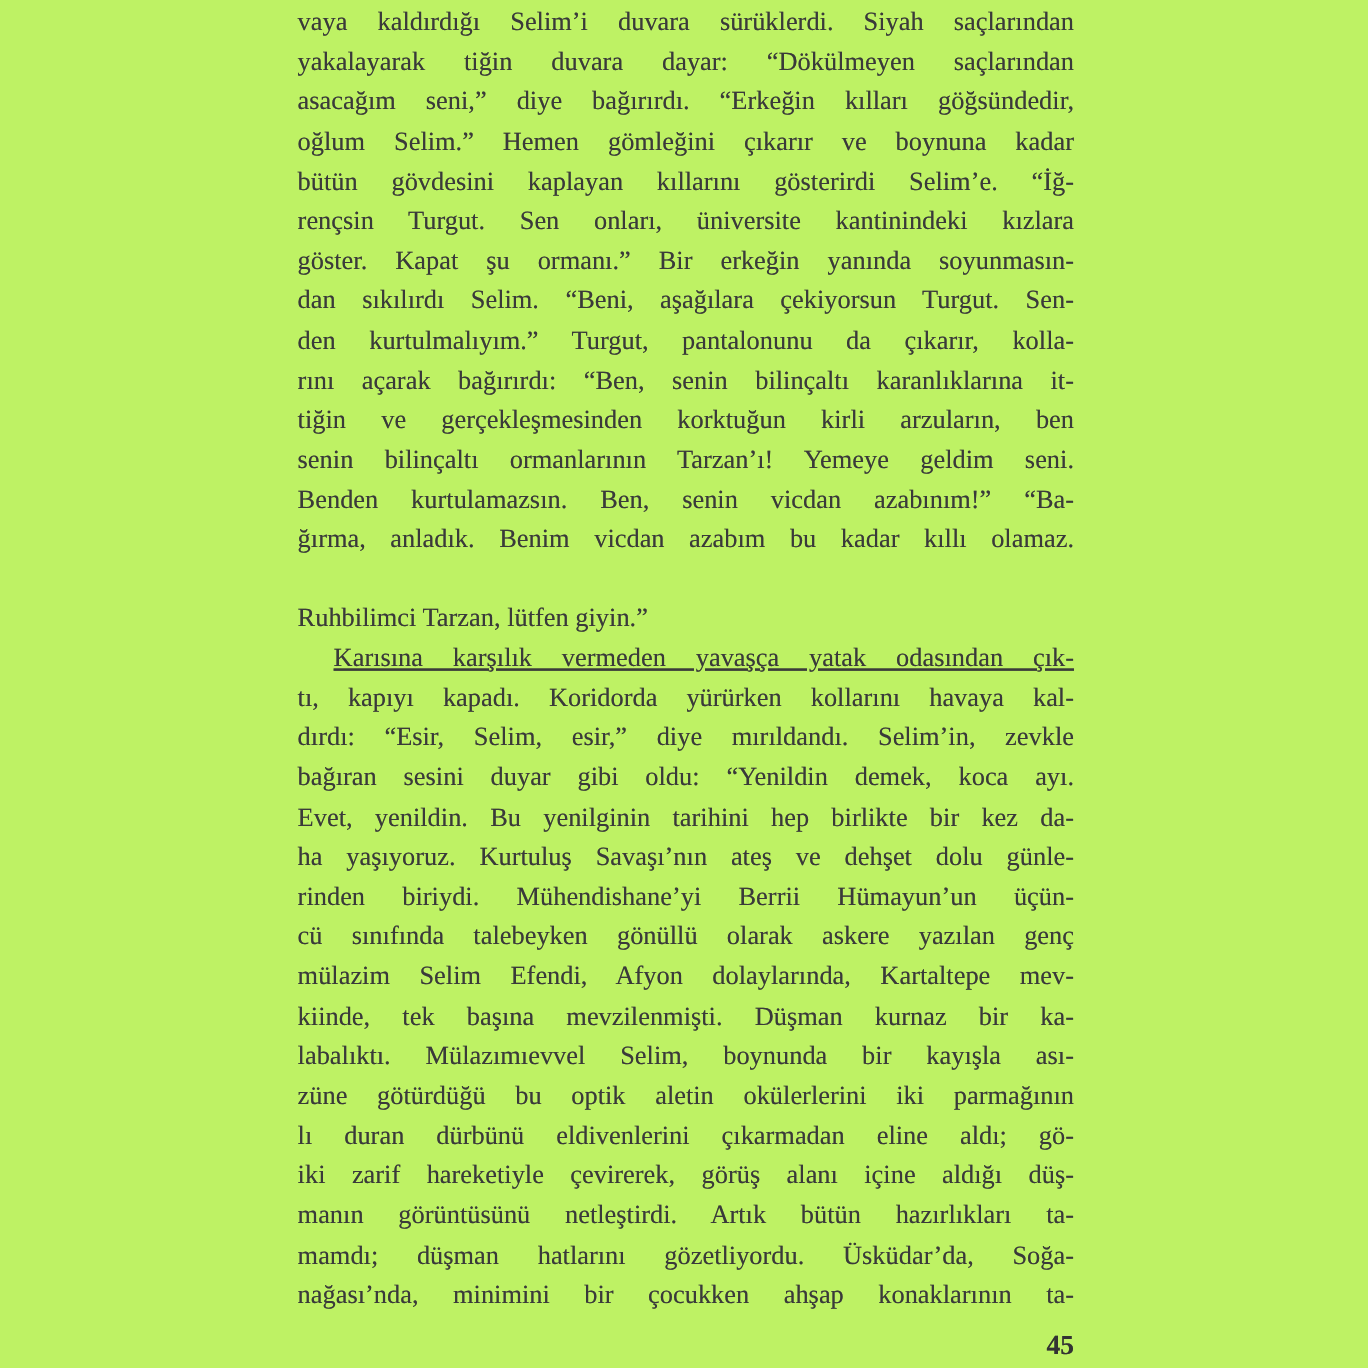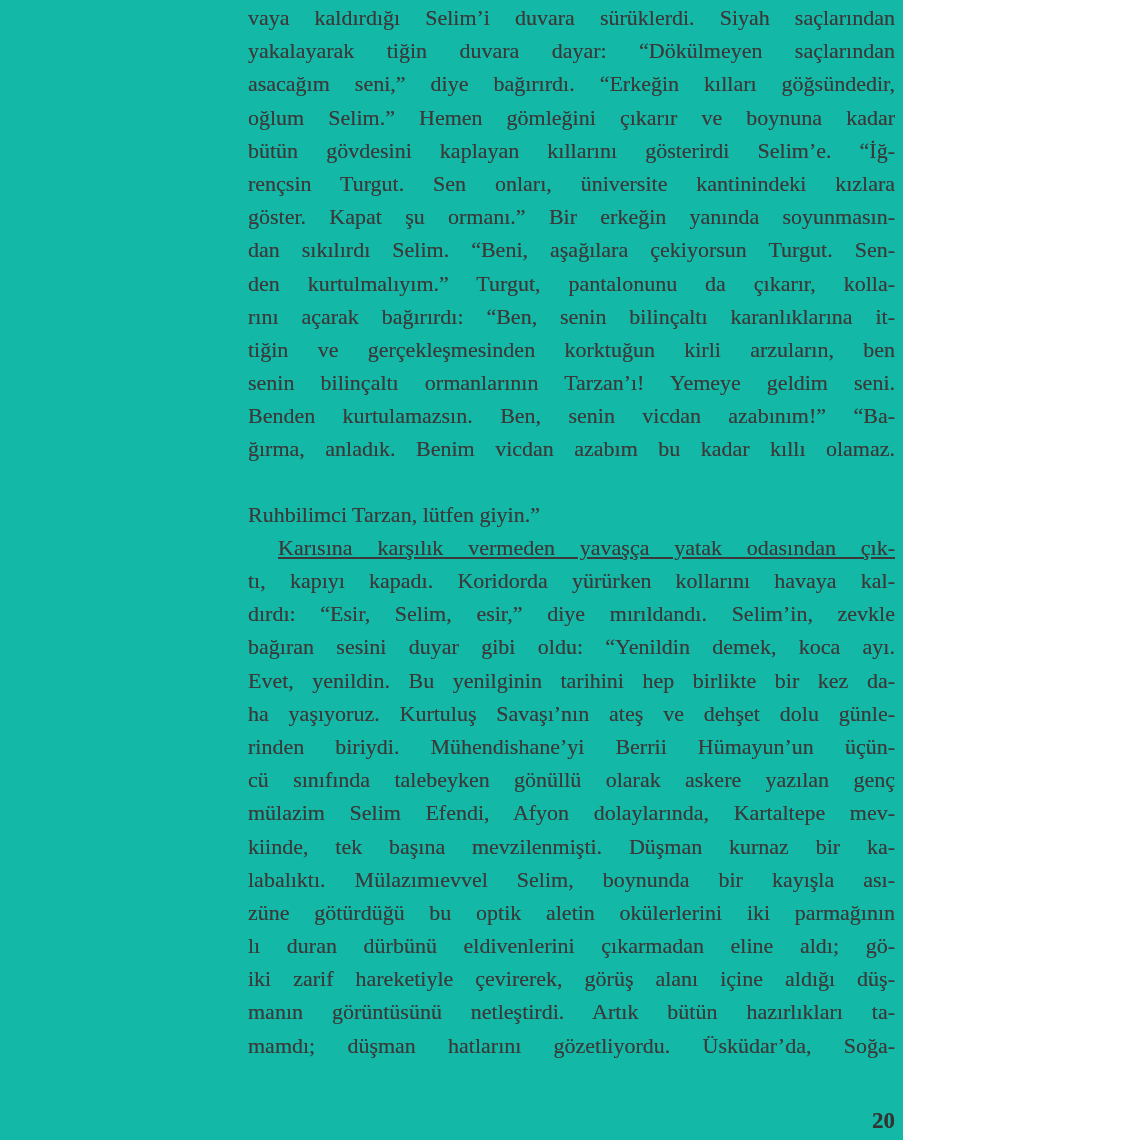--- a/index.html
+++ b/index.html
@@ -2,23 +2,23 @@
 <html><head>
 <meta charset="utf-8">
 <style>
   html, body {
     margin: 0;
     padding: 0;
     background: #ffffff;
   }
   .page {
     position: relative;
-    width: 903px;
+    width: 1140px;
     height: 1140px;
-    background: #14b8a6;
+    background: #bef264;
     overflow: hidden;
   }
   .textblock {
     position: absolute;
     left: 248px;
     top: 1px;
     width: 647px;
     font-family: "Liberation Serif", serif;
     font-size: 22px;
     line-height: 33.2px;
@@ -85,15 +85,16 @@
     <div class="line">rinden biriydi. Mühendishane’yi Berrii Hümayun’un üçün-</div>
     <div class="line">cü sınıfında talebeyken gönüllü olarak askere yazılan genç</div>
     <div class="line">mülazim Selim Efendi, Afyon dolaylarında, Kartaltepe mev-</div>
     <div class="line">kiinde, tek başına mevzilenmişti. Düşman kurnaz bir ka-</div>
     <div class="line">labalıktı. Mülazımıevvel Selim, boynunda bir kayışla ası-</div>
     <div class="line">züne götürdüğü bu optik aletin okülerlerini iki parmağının</div>
     <div class="line">lı duran dürbünü eldivenlerini çıkarmadan eline aldı; gö-</div>
     <div class="line">iki zarif hareketiyle çevirerek, görüş alanı içine aldığı düş-</div>
     <div class="line">manın görüntüsünü netleştirdi. Artık bütün hazırlıkları ta-</div>
     <div class="line">mamdı; düşman hatlarını gözetliyordu. Üsküdar’da, Soğa-</div>
+    <div class="line">nağası’nda, minimini bir çocukken ahşap konaklarının ta-</div>
   </div>
-  <div class="page-number">20</div>
+  <div class="page-number">45</div>
 </div>
 
 </body></html>

